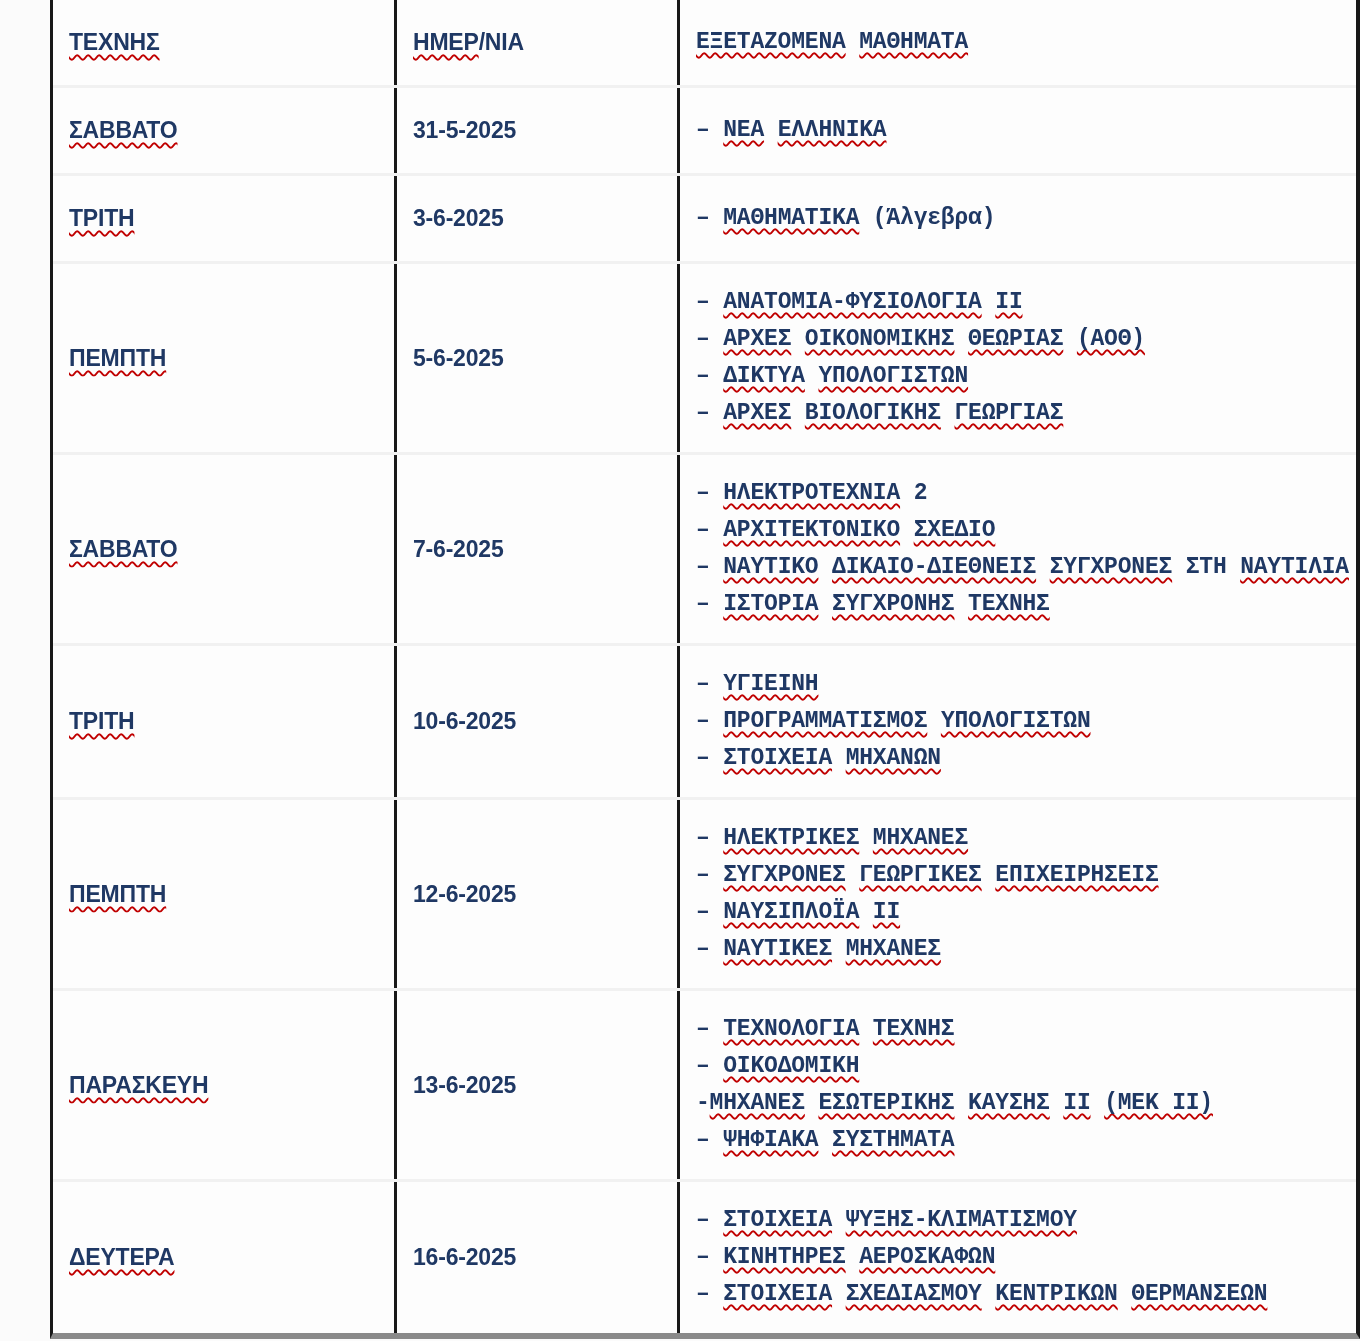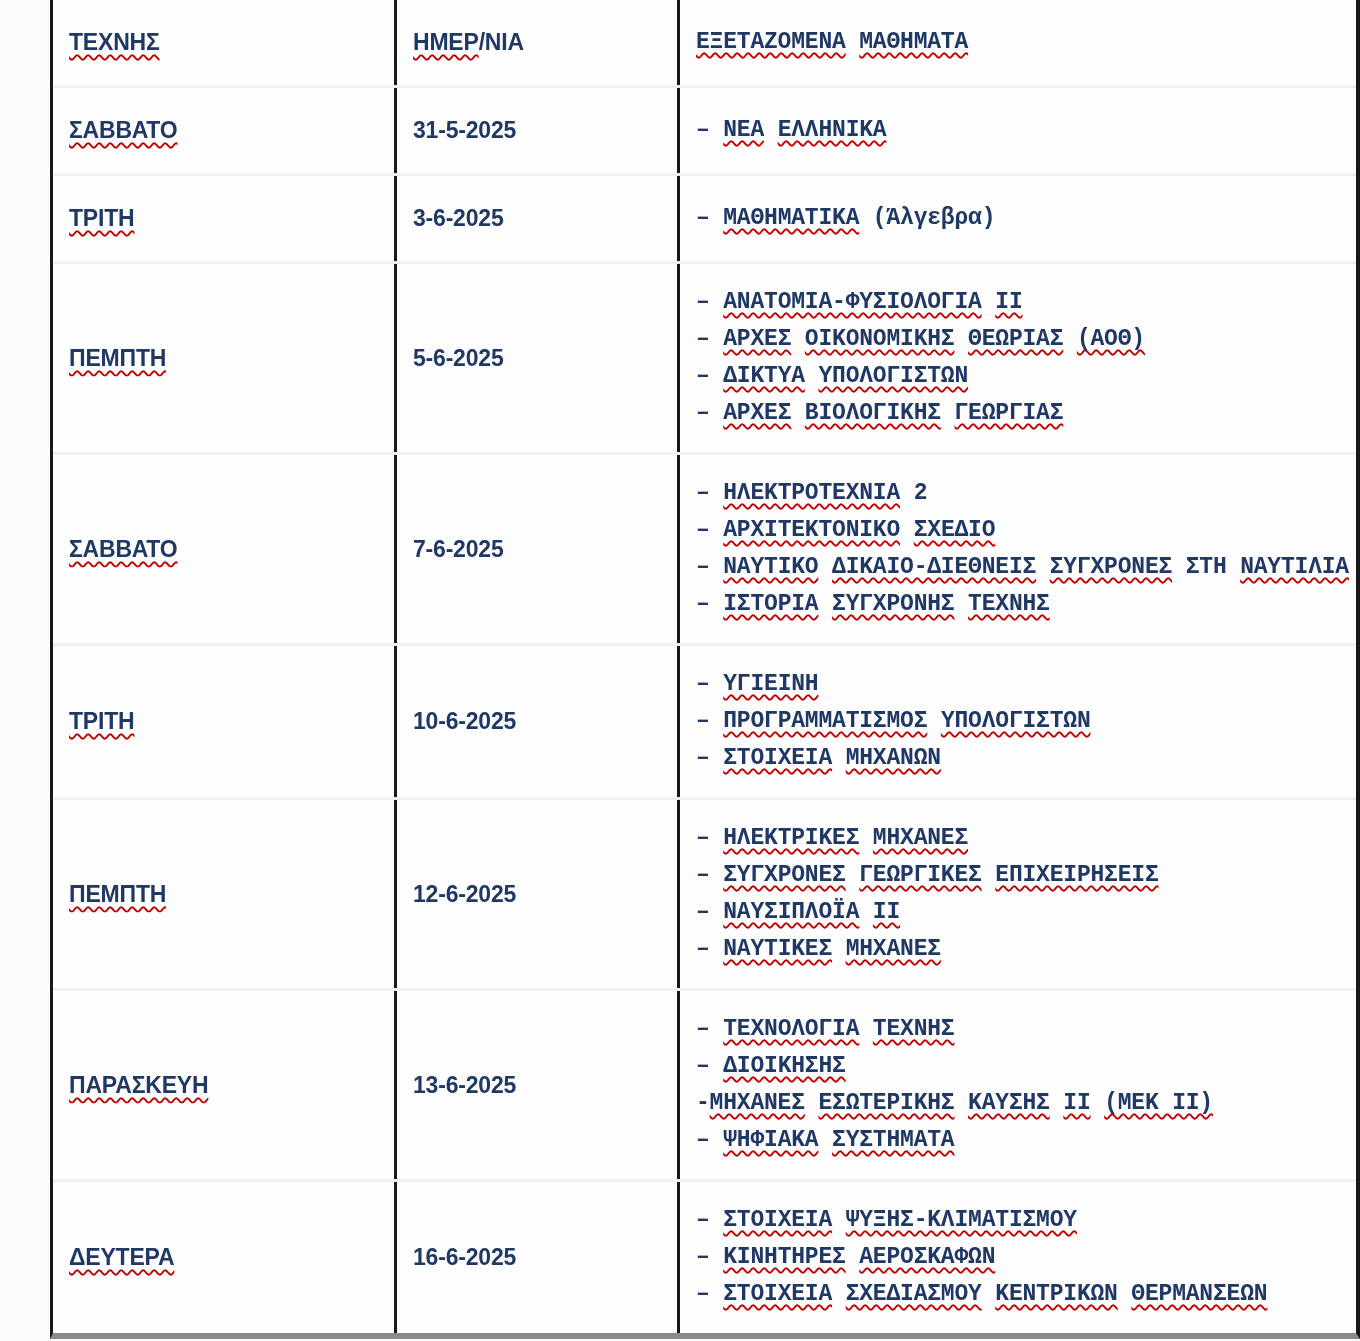--- a/index.html
+++ b/index.html
@@ -137,21 +137,21 @@
     </div>
     <div class="row">
       <div class="cell c-day">
         <div class="line"><span class="sq">ΠΑΡΑΣΚΕΥΗ</span></div>
       </div>
       <div class="cell c-date">
         <div class="line"><span>13-6-2025</span></div>
       </div>
       <div class="cell c-sub">
         <div class="line"><span>– </span><span class="sq">ΤΕΧΝΟΛΟΓΙΑ</span><span> </span><span class="sq">ΤΕΧΝΗΣ</span></div>
-        <div class="line"><span>– </span><span class="sq">ΔΙΟΙΚΗΣΗΣ</span></div>
+        <div class="line"><span>– </span><span class="sq">ΟΙΚΟΔΟΜΙΚΗ</span></div>
         <div class="line"><span>-</span><span class="sq">ΜΗΧΑΝΕΣ</span><span> </span><span class="sq">ΕΣΩΤΕΡΙΚΗΣ</span><span> </span><span class="sq">ΚΑΥΣΗΣ</span><span> </span><span class="sq">ΙΙ</span><span> </span><span class="sq">(ΜΕΚ ΙΙ)</span></div>
         <div class="line"><span>– </span><span class="sq">ΨΗΦΙΑΚΑ</span><span> </span><span class="sq">ΣΥΣΤΗΜΑΤΑ</span></div>
       </div>
     </div>
     <div class="row">
       <div class="cell c-day">
         <div class="line"><span class="sq">ΔΕΥΤΕΡΑ</span></div>
       </div>
       <div class="cell c-date">
         <div class="line"><span>16-6-2025</span></div>

